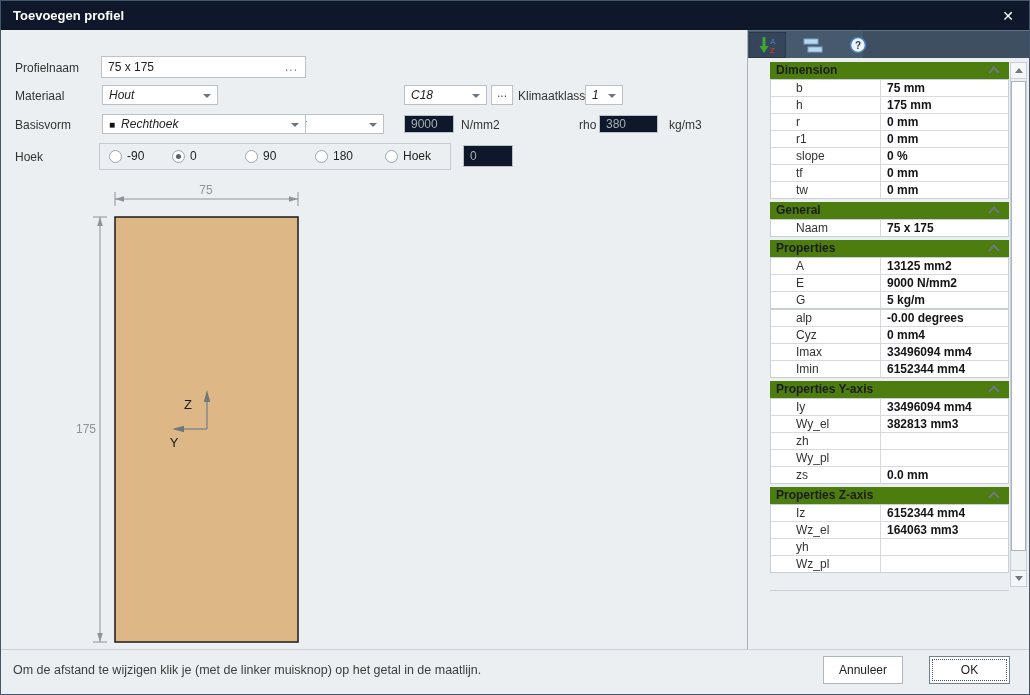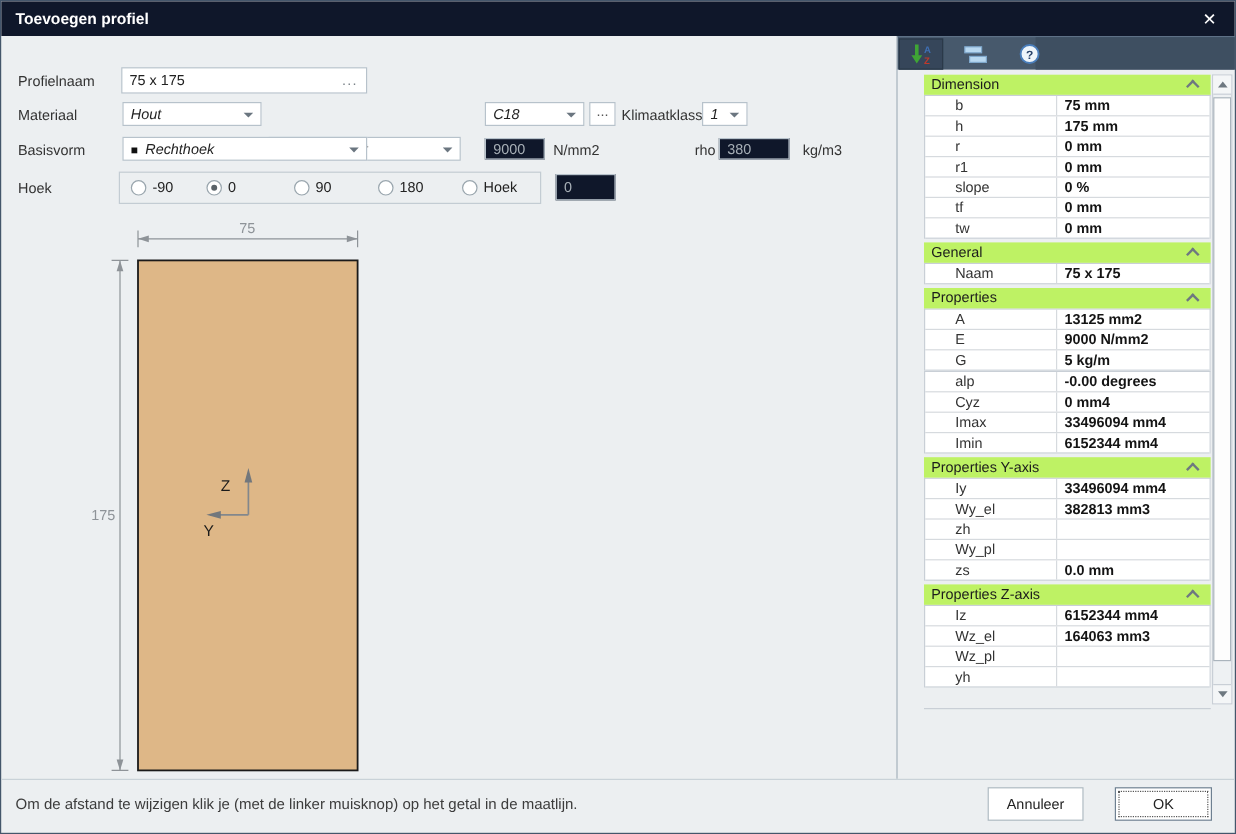--- a/index.html
+++ b/index.html
@@ -36,21 +36,21 @@
     display:flex; align-items:center; justify-content:center; cursor:pointer;
   }
   .tool-btn.selected { background:#36465a; border:1px solid #2b3949; }
   
   .pg {
     position:absolute; left:769px; top:61px; width:239px; height:529px;
     overflow:hidden; border-bottom:1px solid #c9cfd6; background:#eceff1;
   }
   .pg-header {
     position:relative; height:17px; line-height:17px;
-    font-weight:normal; color:#1c1c1c; padding-left:6px; background:#bef264;
+    font-weight:bold; color:#1c1c1c; padding-left:6px; background:#4d7c0f;
   }
   .pg-section:not(:first-child) .pg-header { margin-top:3px; }
   .chevron-up {
     position:absolute; right:11px; top:6px; width:8px; height:8px;
     border-left:2px solid #6e7880; border-top:2px solid #6e7880;
     transform:rotate(45deg); cursor:pointer;
   }
   .pg-rows { border:1px solid #c9cfd6; border-bottom:none; background:#fff; }
   .pg-row { display:flex; height:17px; border-bottom:1px solid #d6dade; }
   .pg-row:last-child { border-bottom:1px solid #c9cfd6; }
@@ -346,25 +346,25 @@
       <div class="pg-rows">
         <div class="pg-row">
           <div class="pg-labelcell">Iz</div>
           <div class="pg-valuecell">6152344 mm4</div>
         </div>
         <div class="pg-row">
           <div class="pg-labelcell">Wz_el</div>
           <div class="pg-valuecell">164063 mm3</div>
         </div>
         <div class="pg-row">
+          <div class="pg-labelcell">yh</div>
+          <div class="pg-valuecell"></div>
+        </div>
+        <div class="pg-row">
           <div class="pg-labelcell">Wz_pl</div>
-          <div class="pg-valuecell"></div>
-        </div>
-        <div class="pg-row">
-          <div class="pg-labelcell">yh</div>
           <div class="pg-valuecell"></div>
         </div>
       </div>
     </div>
   </div>
 
 <div class="vscroll">
   <div class="vs-btn vs-up">
       <span class="tri-up"></span>
     </div>

